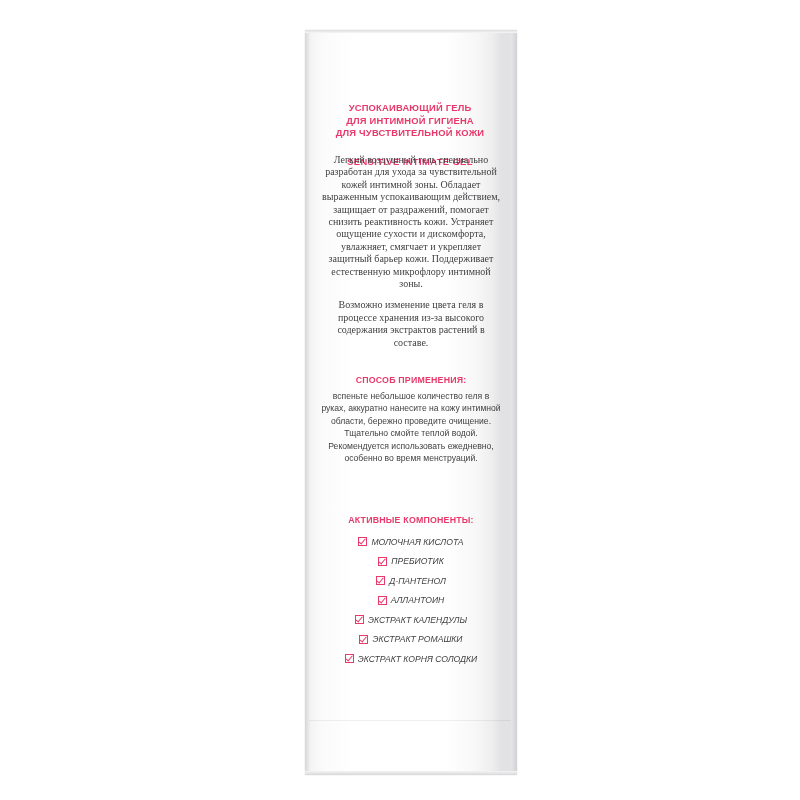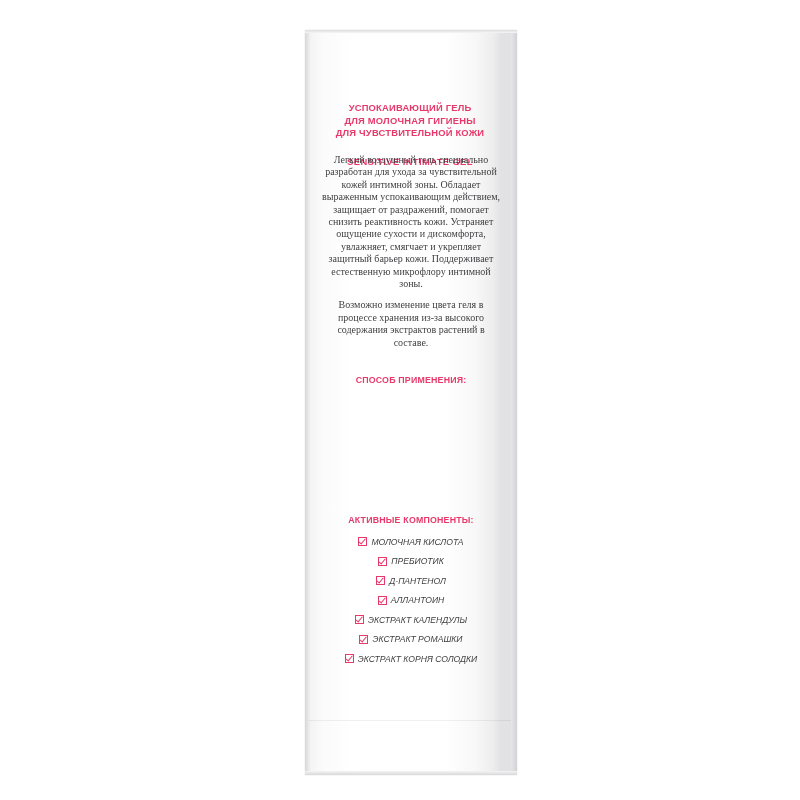--- a/index.html
+++ b/index.html
@@ -208,31 +208,32 @@
 
   <div id="box">
     <div id="box-edge-left"></div>
     <div id="box-edge-right"></div>
     <div id="box-top-fold"></div>
     <div id="box-bottom-fold"></div>
     <div id="panel-seam"></div>
 
     <div id="title-block">
       <span class="line">УСПОКАИВАЮЩИЙ ГЕЛЬ</span>
-      <span class="line">ДЛЯ МОЛОЧНАЯ ГИГИЕНЫ</span>
+      <span class="line">ДЛЯ ИНТИМНОЙ ГИГИЕНА</span>
       <span class="line">ДЛЯ ЧУВСТВИТЕЛЬНОЙ КОЖИ</span>
       <span id="title-en">SENSITIVE INTIMATE GEL</span>
     </div>
 
     <div id="desc-block">
       <p>Легкий воздушный гель специально разработан для ухода за чувствительной кожей интимной зоны. Обладает выраженным успокаивающим действием, защищает от раздражений, помогает снизить реактивность кожи. Устраняет ощущение сухости и дискомфорта, увлажняет, смягчает и укрепляет защитный барьер кожи. Поддерживает естественную микрофлору интимной зоны.</p>
       <p>Возможно изменение цвета геля  в процессе хранения из-за высокого содержания экстрактов растений в составе.</p>
     </div>
 
     <div id="usage-title">СПОСОБ ПРИМЕНЕНИЯ:</div>
+    <div id="usage-text">вспеньте небольшое количество геля в руках, аккуратно нанесите на кожу интимной области, бережно проведите очищение. Тщательно смойте теплой водой. Рекомендуется использовать ежедневно, особенно во время менструаций.</div>
 
     <div id="actives-title">АКТИВНЫЕ КОМПОНЕНТЫ:</div>
     <ul id="actives-list">
       <li>
         <span class="chk"></span>
         <span>МОЛОЧНАЯ КИСЛОТА</span>
       </li>
       <li>
         <span class="chk"></span>
         <span>ПРЕБИОТИК</span>

